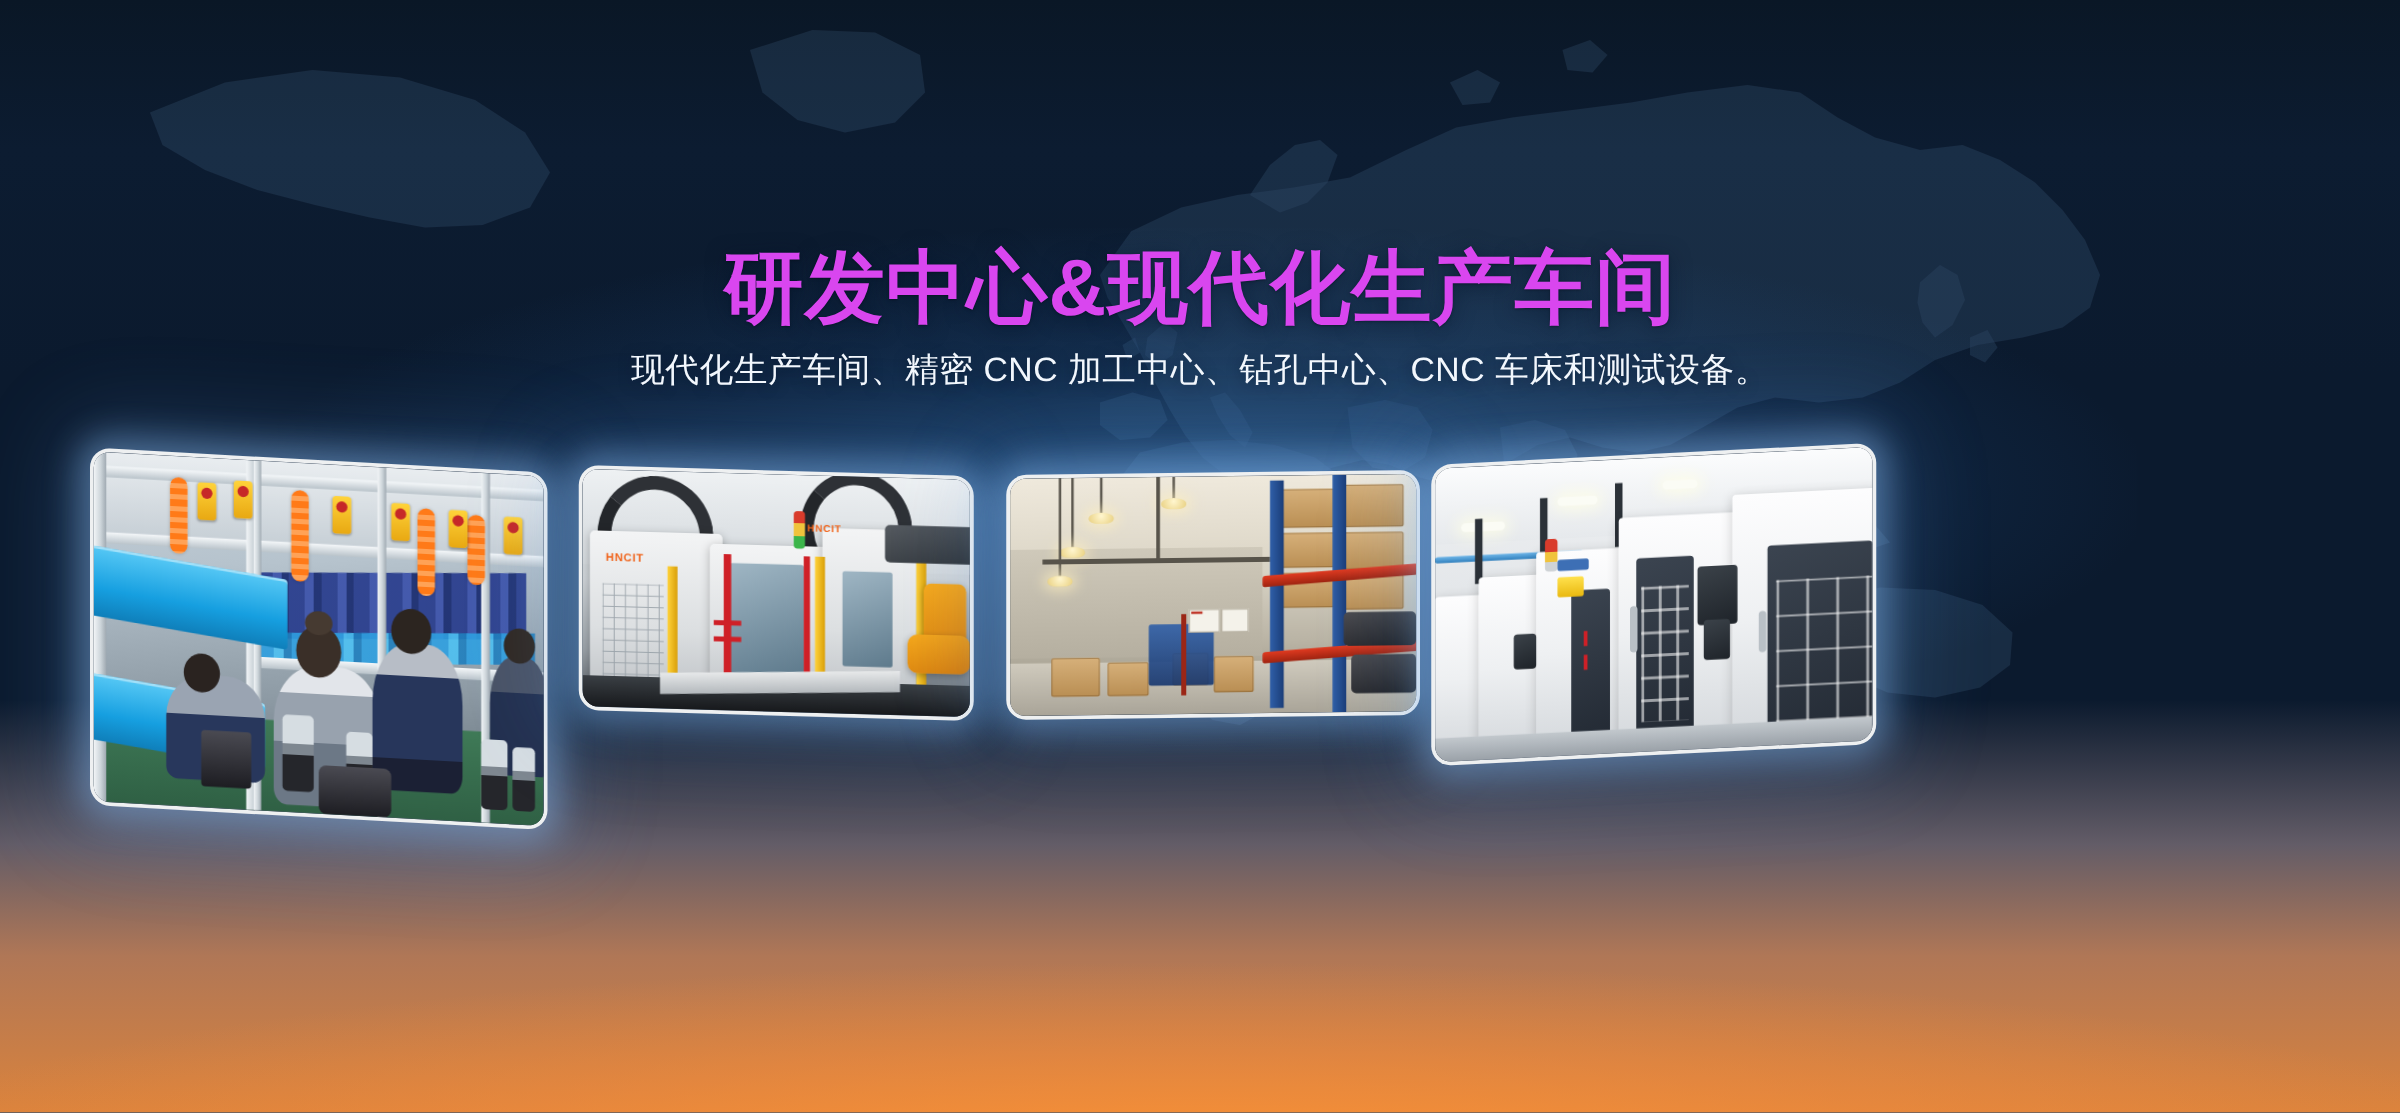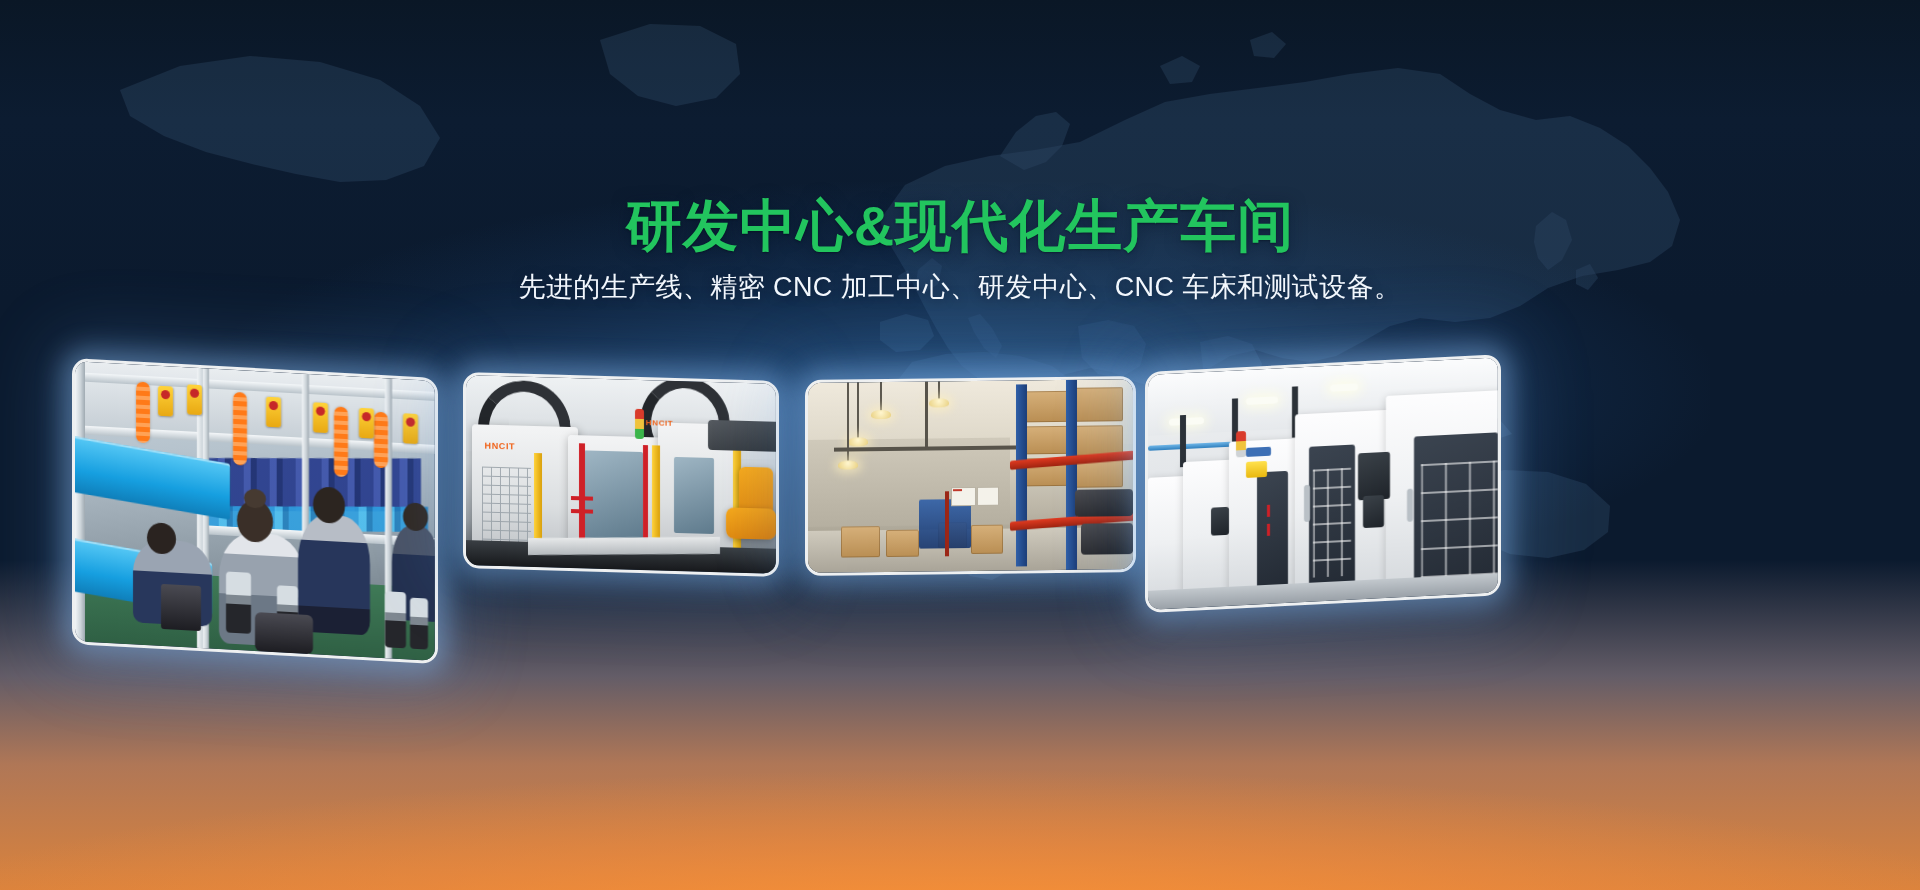--- a/index.html
+++ b/index.html
@@ -54,22 +54,22 @@
   .worldmap svg{width:100%;height:100%;}
   .worldmap path{fill:#6e9ccd;opacity:.42;}
 
   
   .headline-wrap{
     position:absolute;left:0;top:196px;width:100%;
     text-align:center;z-index:6;
   }
   .headline{
     margin:0;
-    font-size:56px;line-height:1.08;font-weight:700;
-    color:#22c55e;letter-spacing:1px;
+    font-size:64px;line-height:1.08;font-weight:700;
+    color:#d946ef;letter-spacing:1px;
     text-shadow:0 2px 16px rgba(3,18,40,.55), 0 1px 2px rgba(0,0,0,.35);
   }
   .subhead{
     margin:14px 0 0 0;
     font-size:27px;line-height:1.3;font-weight:400;
     color:#f2f7fd;letter-spacing:.4px;
     text-shadow:0 1px 10px rgba(3,18,40,.5);
   }
 
   
@@ -262,21 +262,21 @@
       <path d="M1160 96 L1182 86 L1200 96 L1192 112 L1170 114 Z"></path>
       <path d="M1250 70 L1272 62 L1286 74 L1274 88 L1254 86 Z"></path>
     </svg>
   </div>
 
   <div class="bg-glow"></div>
   <div class="bg-sun"></div>
 
   <div class="headline-wrap">
     <h1 class="headline">研发中心&amp;现代化生产车间</h1>
-    <p class="subhead">先进的生产线、精密 CNC 加工中心、研发中心、CNC 车床和测试设备。</p>
+    <p class="subhead">现代化生产车间、精密 CNC 加工中心、钻孔中心、CNC 车床和测试设备。</p>
   </div>
 
   <div class="strip">
 
     <div class="panel" id="panel-1">
       <div class="photo ph1 blur-soft">
         <div class="ceiling"></div>
         <div class="floor"></div>
         <div class="rackrow"></div>
         <div class="rackrow2"></div>

